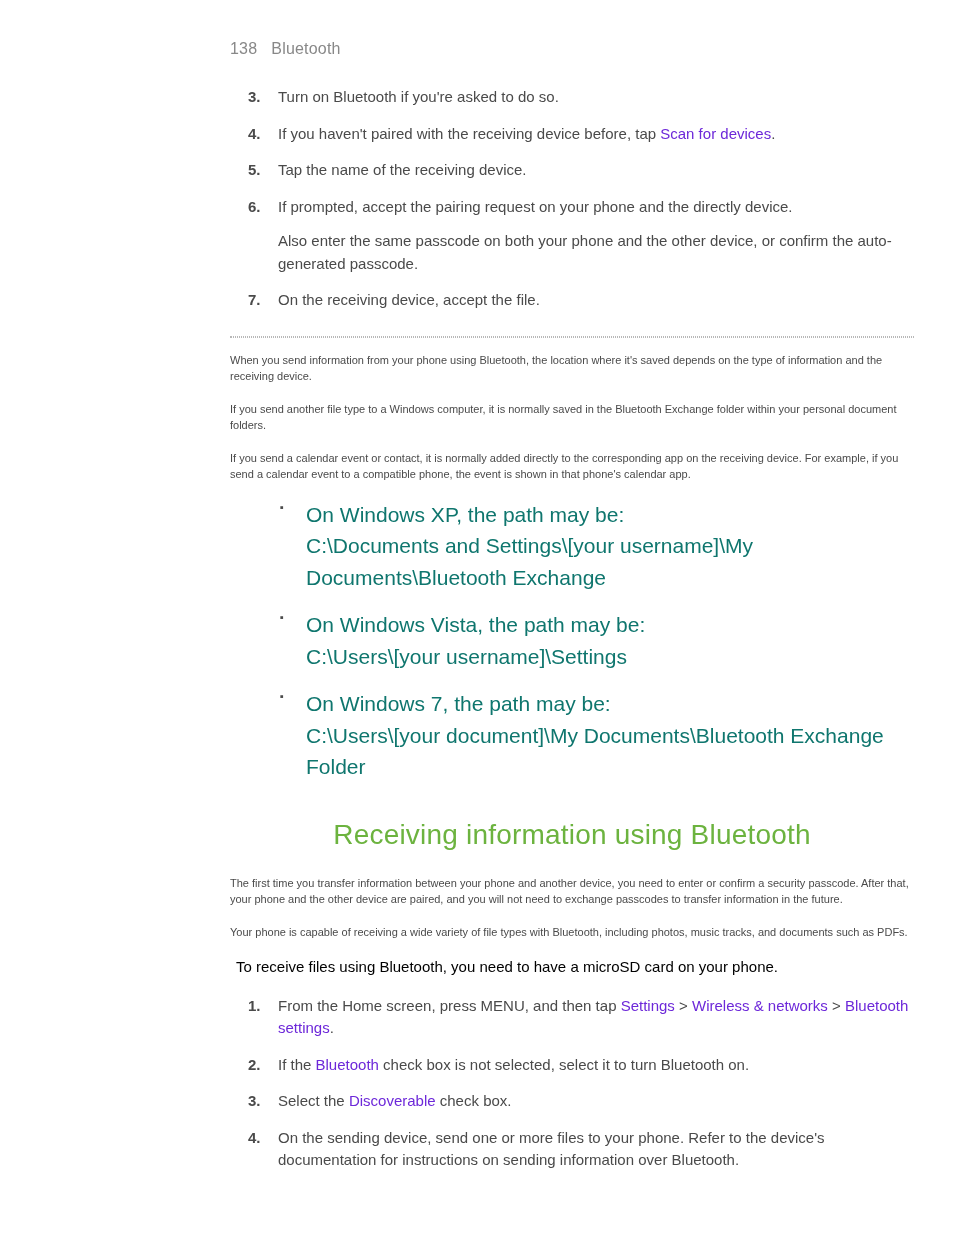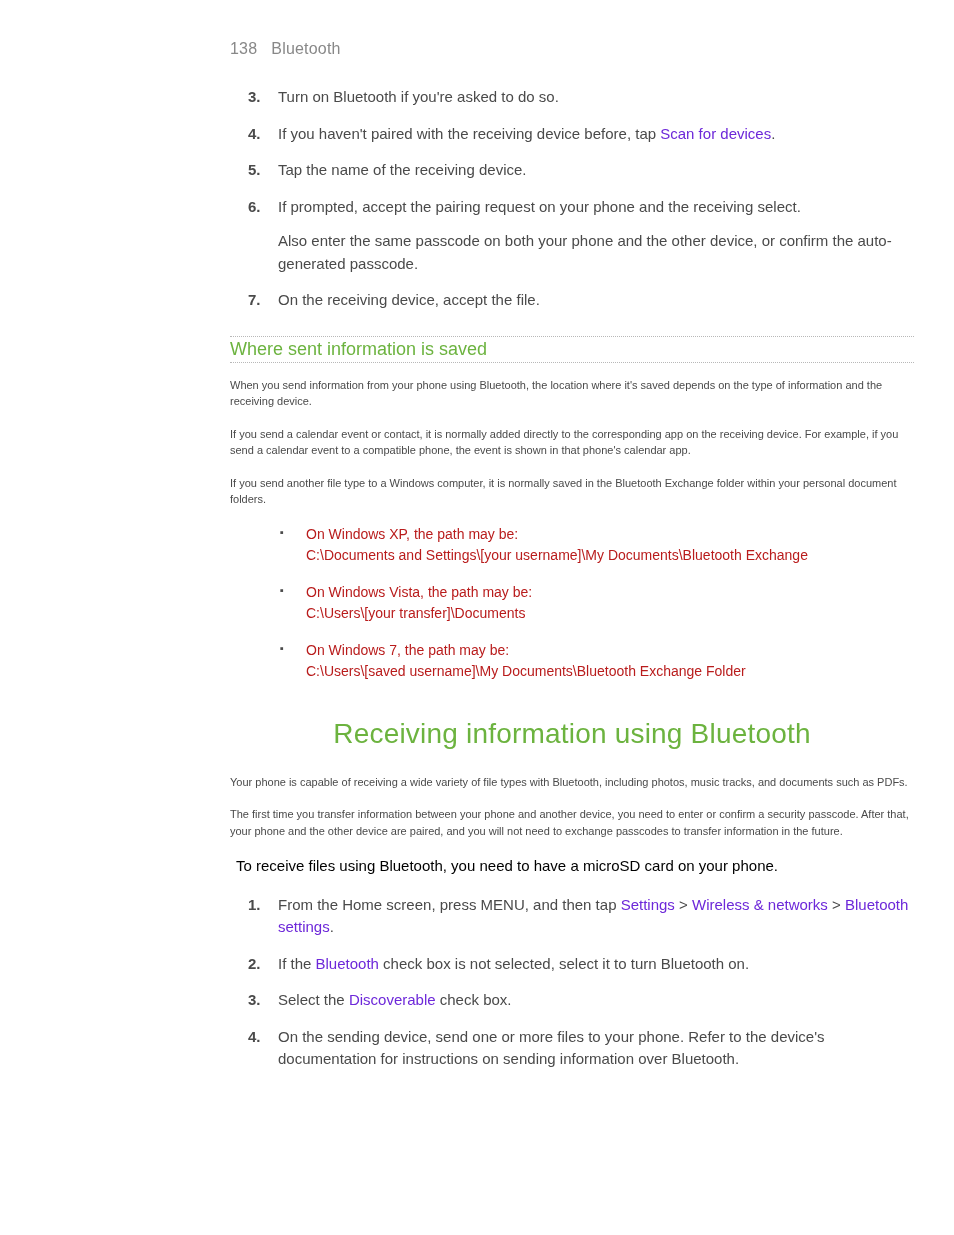--- a/index.html
+++ b/index.html
@@ -70,23 +70,23 @@
   }
   ul.bullets {
     list-style: none;
     margin: 0 0 16px 0;
     padding: 0 0 0 48px;
   }
   ul.bullets > li {
     position: relative;
     padding-left: 28px;
     margin-bottom: 16px;
-    font-size: 14px;
+    font-size: 21px;
     line-height: 1.5;
-    color: #b91c1c;
+    color: #0f766e;
   }
   ul.bullets > li::before {
     content: "▪";
     position: absolute;
     left: 2px;
     top: 0;
     font-size: 11px;
     color: #4a4a4a;
   }
   ul.bullets > li .bl-head { display:block; }
@@ -112,54 +112,53 @@
 <div class="page">
 
   <div class="header">
     <span>138</span><span class="sep"></span><span>Bluetooth</span>
   </div>
 
   <ol class="steps" id="steps-top">
       <li><span class="num">3.</span><span>Turn on Bluetooth if you're asked to do so.</span></li>
       <li><span class="num">4.</span><span>If you haven't paired with the receiving device before, tap <span class="bold">Scan for devices</span>.</span></li>
       <li><span class="num">5.</span><span>Tap the name of the receiving device.</span></li>
-      <li><span class="num">6.</span><span>If prompted, accept the pairing request on your phone and the receiving select.</span><p>Also enter the same passcode on both your phone and the other device, or confirm the auto-generated passcode.</p></li>
+      <li><span class="num">6.</span><span>If prompted, accept the pairing request on your phone and the directly device.</span><p>Also enter the same passcode on both your phone and the other device, or confirm the auto-generated passcode.</p></li>
       <li><span class="num">7.</span><span>On the receiving device, accept the file.</span></li>
     </ol>
 
   <div class="subhead-wrap">
     <hr class="dotted">
-    <h3 class="subhead">Where sent information is saved</h3>
     <hr class="dotted">
   </div>
 
   <p class="body-p">When you send information from your phone using Bluetooth, the location where it's saved depends on the type of information and the receiving device.</p>
+  <p class="body-p">If you send another file type to a Windows computer, it is normally saved in the Bluetooth Exchange folder within your personal document folders.</p>
   <p class="body-p">If you send a calendar event or contact, it is normally added directly to the corresponding app on the receiving device. For example, if you send a calendar event to a compatible phone, the event is shown in that phone's calendar app.</p>
-  <p class="body-p">If you send another file type to a Windows computer, it is normally saved in the Bluetooth Exchange folder within your personal document folders.</p>
 
   <ul class="bullets" id="bullets">
       <li>
         <span class="bl-head">On Windows XP, the path may be:</span>
         <span class="bl-path">C:\Documents and Settings\[your username]\My Documents\Bluetooth Exchange</span>
       </li>
       <li>
         <span class="bl-head">On Windows Vista, the path may be:</span>
-        <span class="bl-path">C:\Users\[your transfer]\Documents</span>
+        <span class="bl-path">C:\Users\[your username]\Settings</span>
       </li>
       <li>
         <span class="bl-head">On Windows 7, the path may be:</span>
-        <span class="bl-path">C:\Users\[saved username]\My Documents\Bluetooth Exchange Folder</span>
+        <span class="bl-path">C:\Users\[your document]\My Documents\Bluetooth Exchange Folder</span>
       </li>
     </ul>
 
 
   <h2 class="section-head">Receiving information using Bluetooth</h2>
 
+  <p class="body-p">The first time you transfer information between your phone and another device, you need to enter or confirm a security passcode. After that, your phone and the other device are paired, and you will not need to exchange passcodes to transfer information in the future.</p>
   <p class="body-p">Your phone is capable of receiving a wide variety of file types with Bluetooth, including photos, music tracks, and documents such as PDFs.</p>
-  <p class="body-p">The first time you transfer information between your phone and another device, you need to enter or confirm a security passcode. After that, your phone and the other device are paired, and you will not need to exchange passcodes to transfer information in the future.</p>
   <p class="indent-note">To receive files using Bluetooth, you need to have a microSD card on your phone.</p>
 
   <ol class="steps" id="steps-bottom">
       <li><span class="num">1.</span><span>From the Home screen, press MENU, and then tap <span class="bold">Settings</span> &gt; <span class="bold">Wireless &amp; networks</span> &gt; <span class="bold">Bluetooth settings</span>.</span></li>
       <li><span class="num">2.</span><span>If the <span class="bold">Bluetooth</span> check box is not selected, select it to turn Bluetooth on.</span></li>
       <li><span class="num">3.</span><span>Select the <span class="bold">Discoverable</span> check box.</span></li>
       <li><span class="num">4.</span><span>On the sending device, send one or more files to your phone. Refer to the device's documentation for instructions on sending information over Bluetooth.</span></li>
     </ol>
 
 </div>

